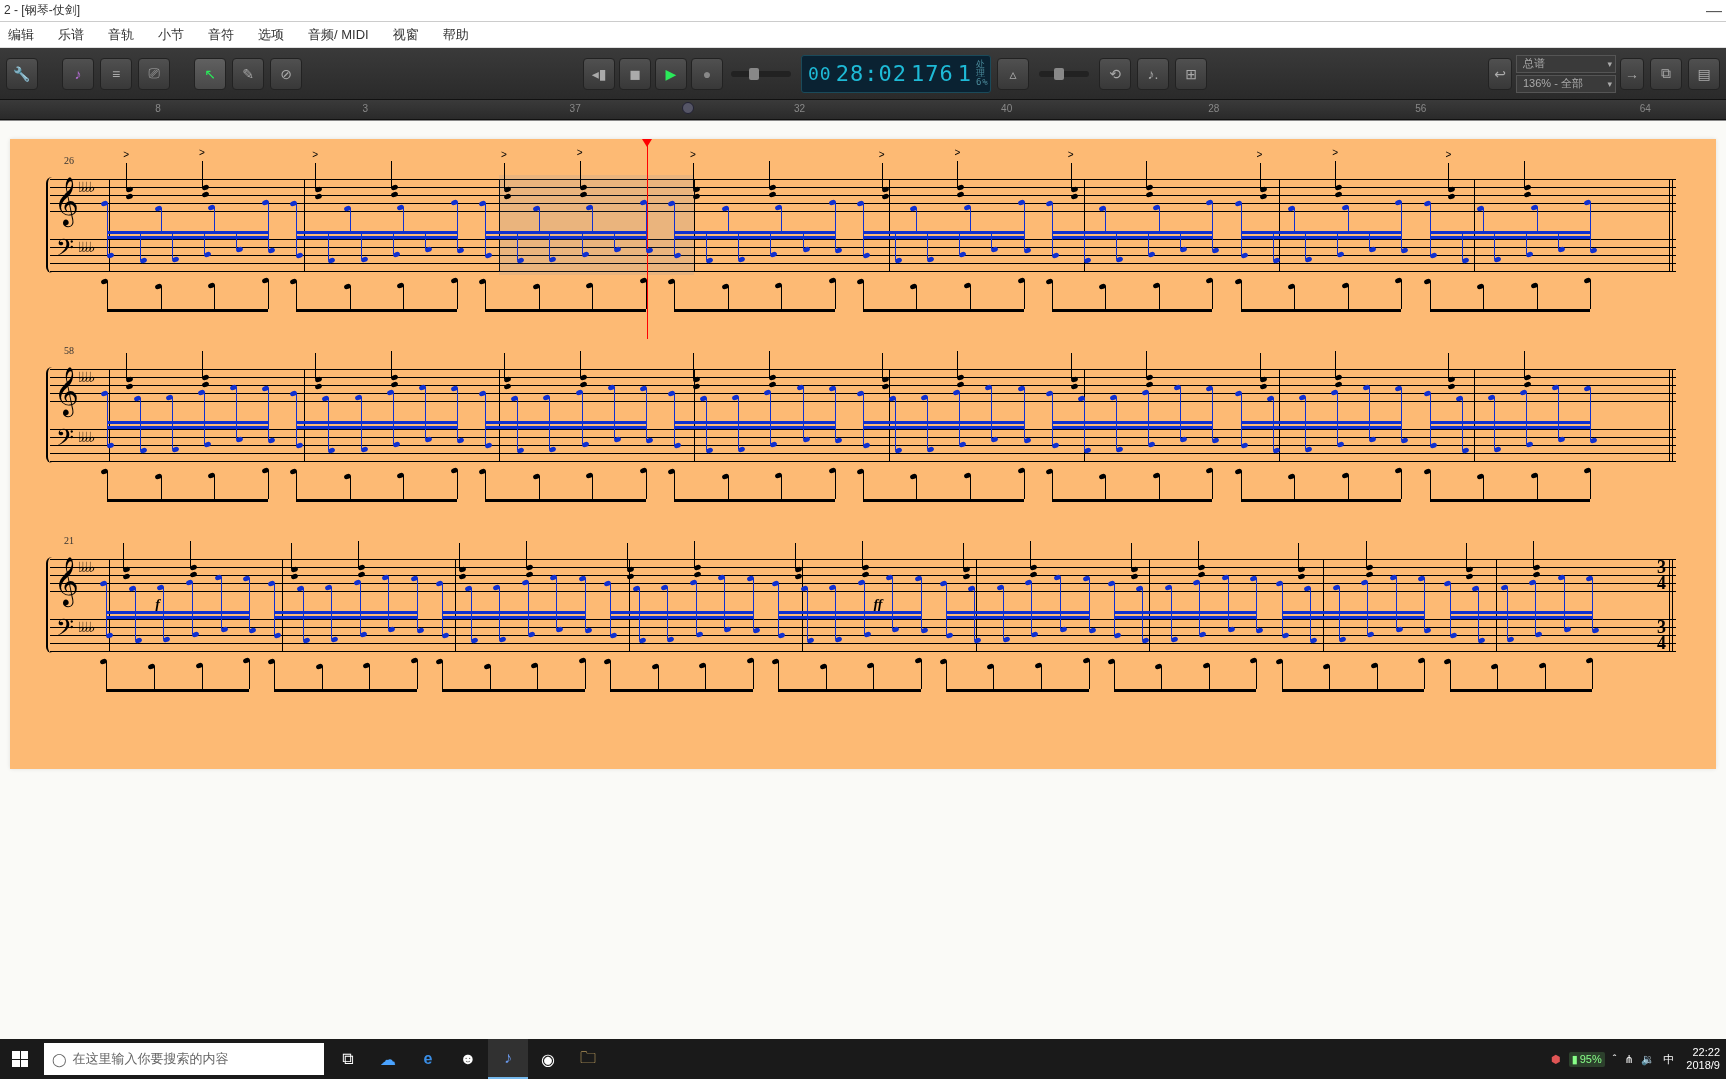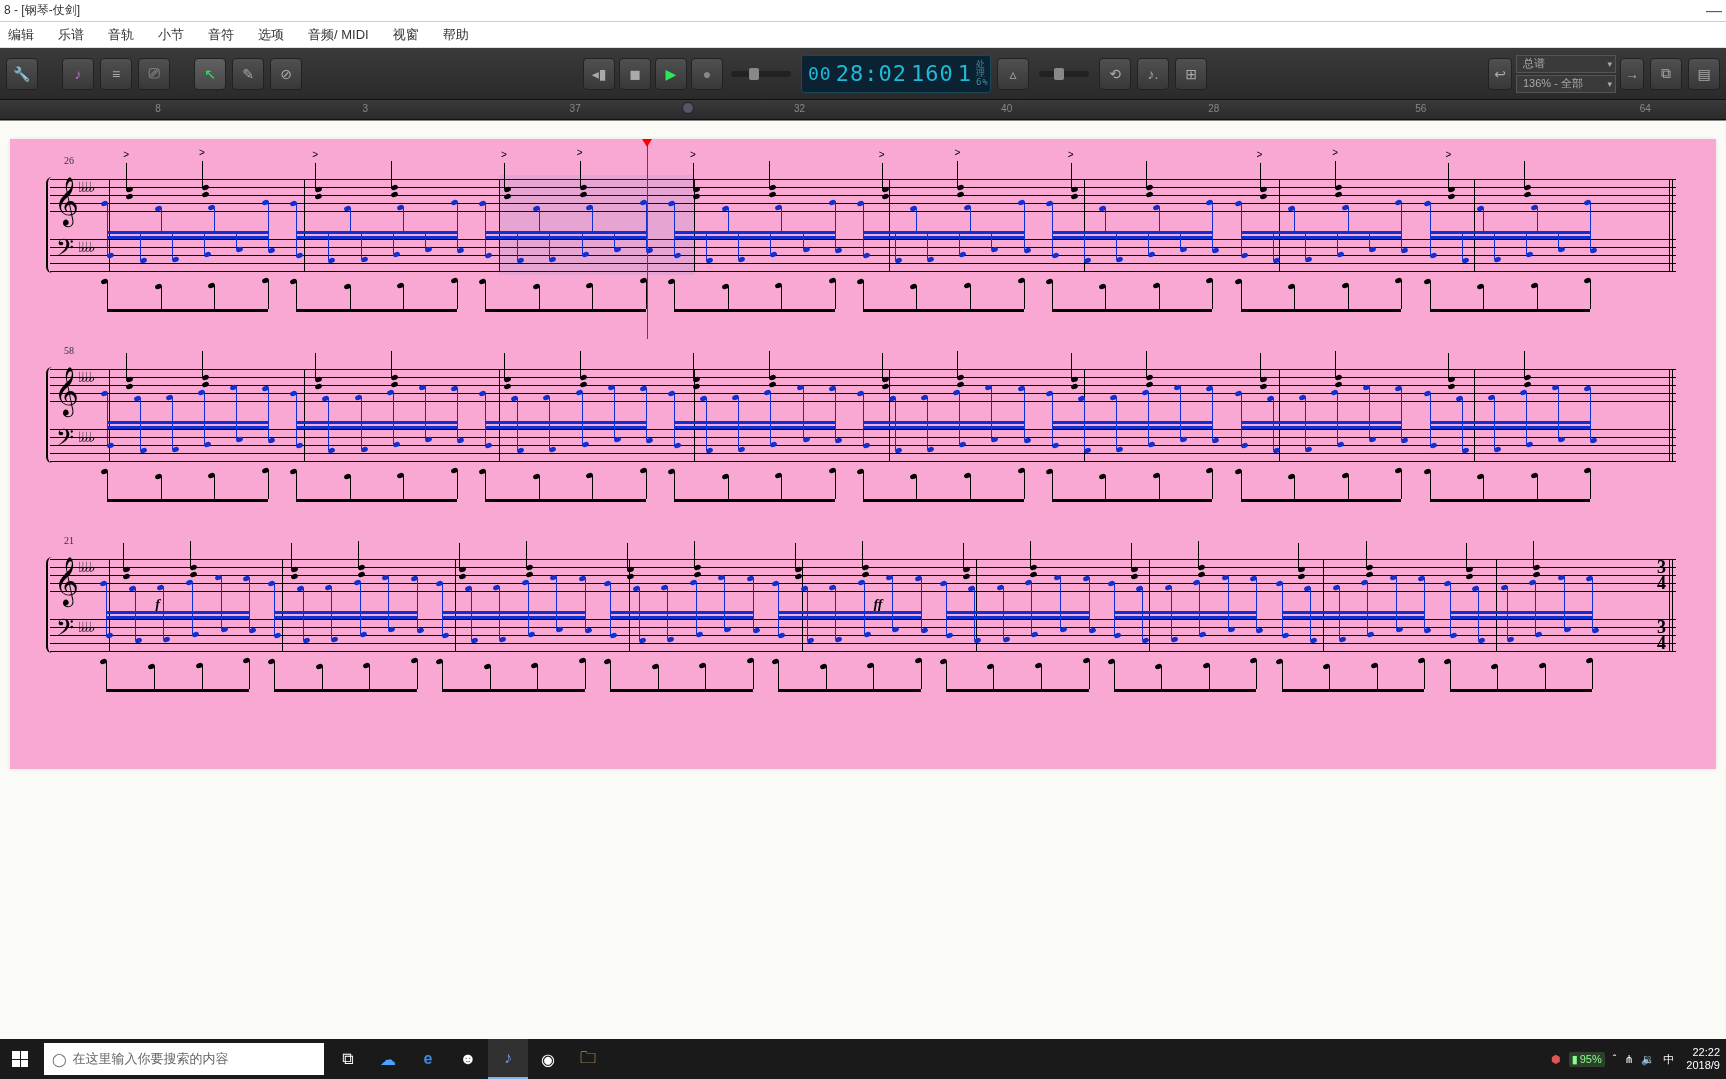--- a/index.html
+++ b/index.html
@@ -31,21 +31,21 @@
 .dropdown::after { content: '▾'; position: absolute; right: 3px; font-size: 9px; }
 .dropdownstack { display: flex; flex-direction: column; gap: 2px; }
 
 
 .ruler { height: 20px; background: linear-gradient(to bottom, #3a3a3a, #2a2a2a); border-bottom: 1px solid #111; position: relative; color: #888; font-size: 10px; }
 .ruler .tick { position: absolute; top: 3px; }
 .ruler .playhead { position: absolute; top: 2px; width: 12px; height: 12px; background: #556; border-radius: 50%; border: 1px solid #223; }
 
 
 .score-vp { height: calc(1079px - 22px - 26px - 52px - 20px - 40px); background: #fafaf7; overflow: hidden; position: relative; border-top: 1px solid #888; }
-.paper { position: absolute; left: 10px; top: 18px; right: 10px; background: #f9a8d4; box-shadow: 0 0 4px rgba(0,0,0,0.1); padding: 30px 40px; }
+.paper { position: absolute; left: 10px; top: 18px; right: 10px; background: #fdba74; box-shadow: 0 0 4px rgba(0,0,0,0.1); padding: 30px 40px; }
 
 
 .system { position: relative; margin-bottom: 50px; }
 .measnum { position: absolute; left: 14px; top: -14px; font-size: 10px; color: #333; font-family: serif; }
 .grand-staff { position: relative; height: 140px; }
 .staff { position: absolute; left: 0; right: 0; height: 32px; }
 .staff.treble { top: 10px; }
 .staff.bass { top: 70px; }
 .staff-lines { position: absolute; left: 0; right: 0; height: 100%; }
 .staff-line { position: absolute; left: 0; right: 0; height: 1px; background: #000; }
@@ -85,21 +85,21 @@
 .i-note { color: #b76dd8; }
 .i-play { color: #2aea5a; }
 .i-rec { color: #888; }
 .win-logo { width: 16px; height: 16px; display: grid; grid-template-columns: 1fr 1fr; grid-template-rows: 1fr 1fr; gap: 1px; }
 .win-logo span { background: #fff; }
 </style>
 </head>
 <body>
 
 <div class="titlebar">
-  <span>8 - [钢琴-仗剑]</span>
+  <span>2 - [钢琴-仗剑]</span>
   <span class="spacer"></span>
   <span class="minbtn">—</span>
 </div>
 
 <div class="menubar">
   <span class="menuitem">编辑</span>
   <span class="menuitem">乐谱</span>
   <span class="menuitem">音轨</span>
   <span class="menuitem">小节</span>
   <span class="menuitem">音符</span>
@@ -125,21 +125,21 @@
     <div class="tbtn">◂▮</div>
     <div class="tbtn">◼</div>
     <div class="tbtn i-play">▶</div>
     <div class="tbtn i-rec">●</div>
     <div class="slider-h"></div>
   </div>
 
   <div class="counter">
     <span>00</span>
     <span class="big">28:02</span>
-    <span class="big">160</span>
+    <span class="big">176</span>
     <span class="big">1</span>
     <span class="small"><span>处理</span><br><span>6%</span></span>
   </div>
 
   <div class="tbtn">▵</div>
   <div class="slider-h" style="width:50px"></div>
   <div class="tbtn">⟲</div>
   <div class="tbtn">♪.</div>
   <div class="tbtn">⊞</div>
 

